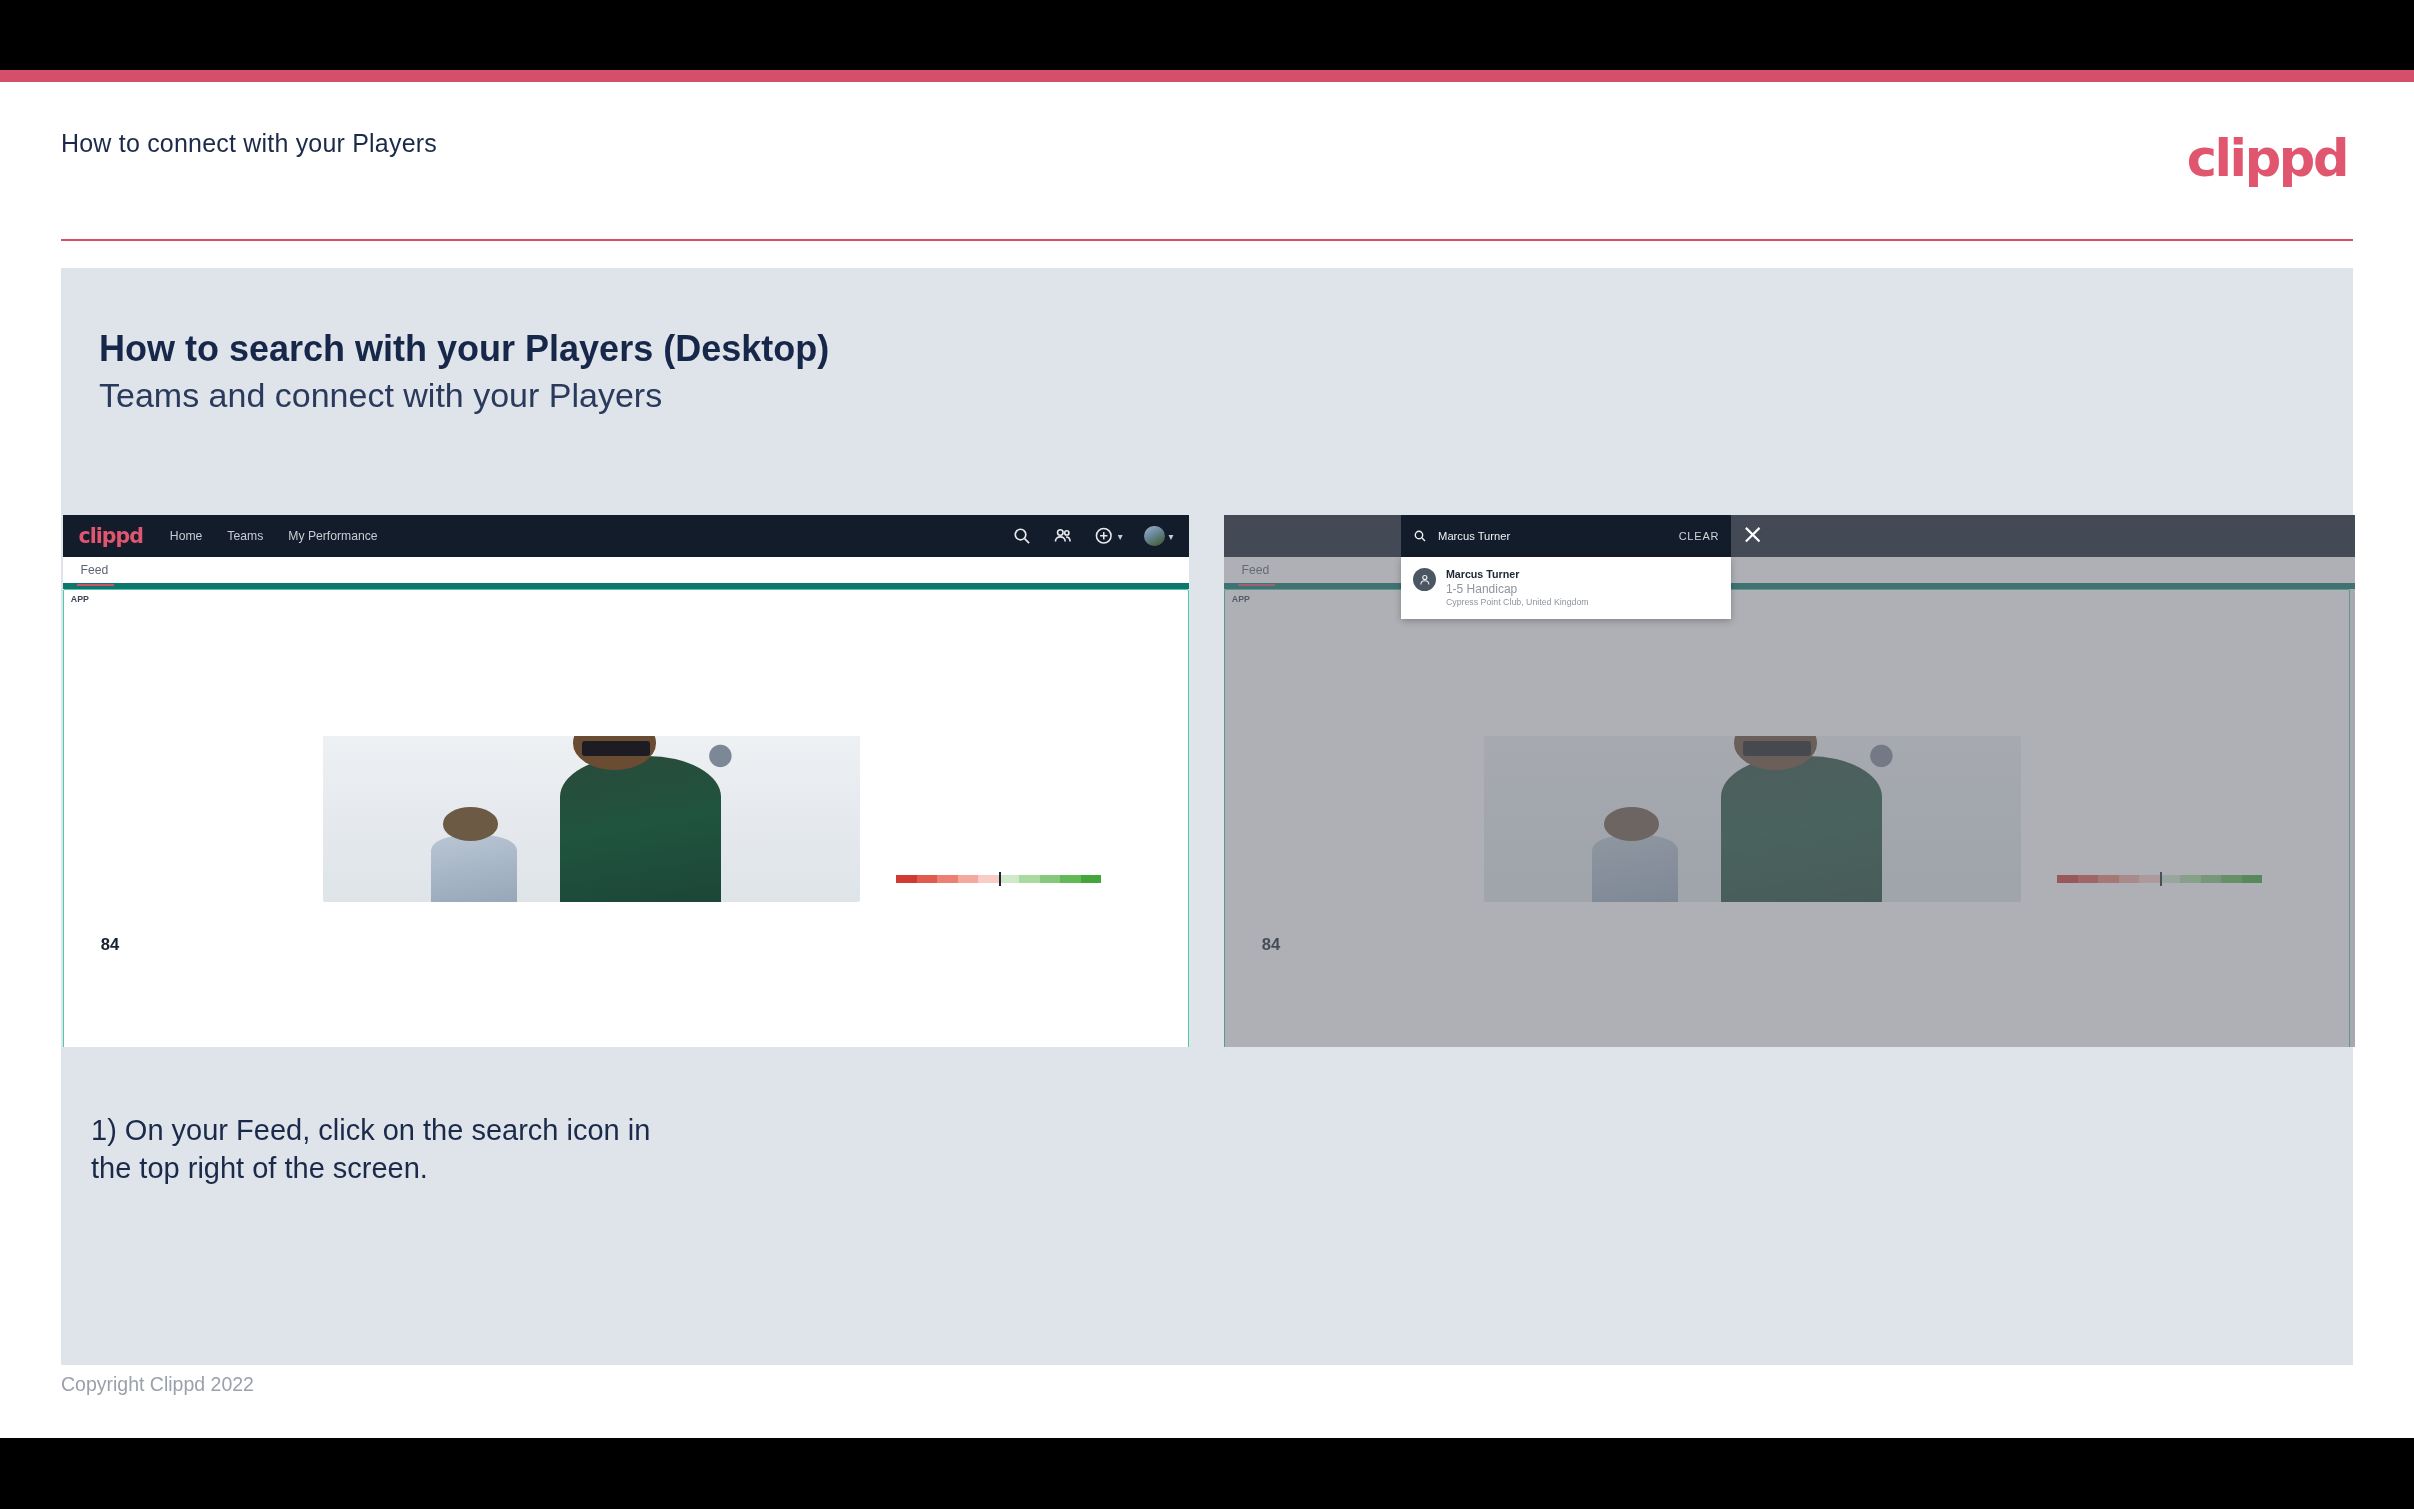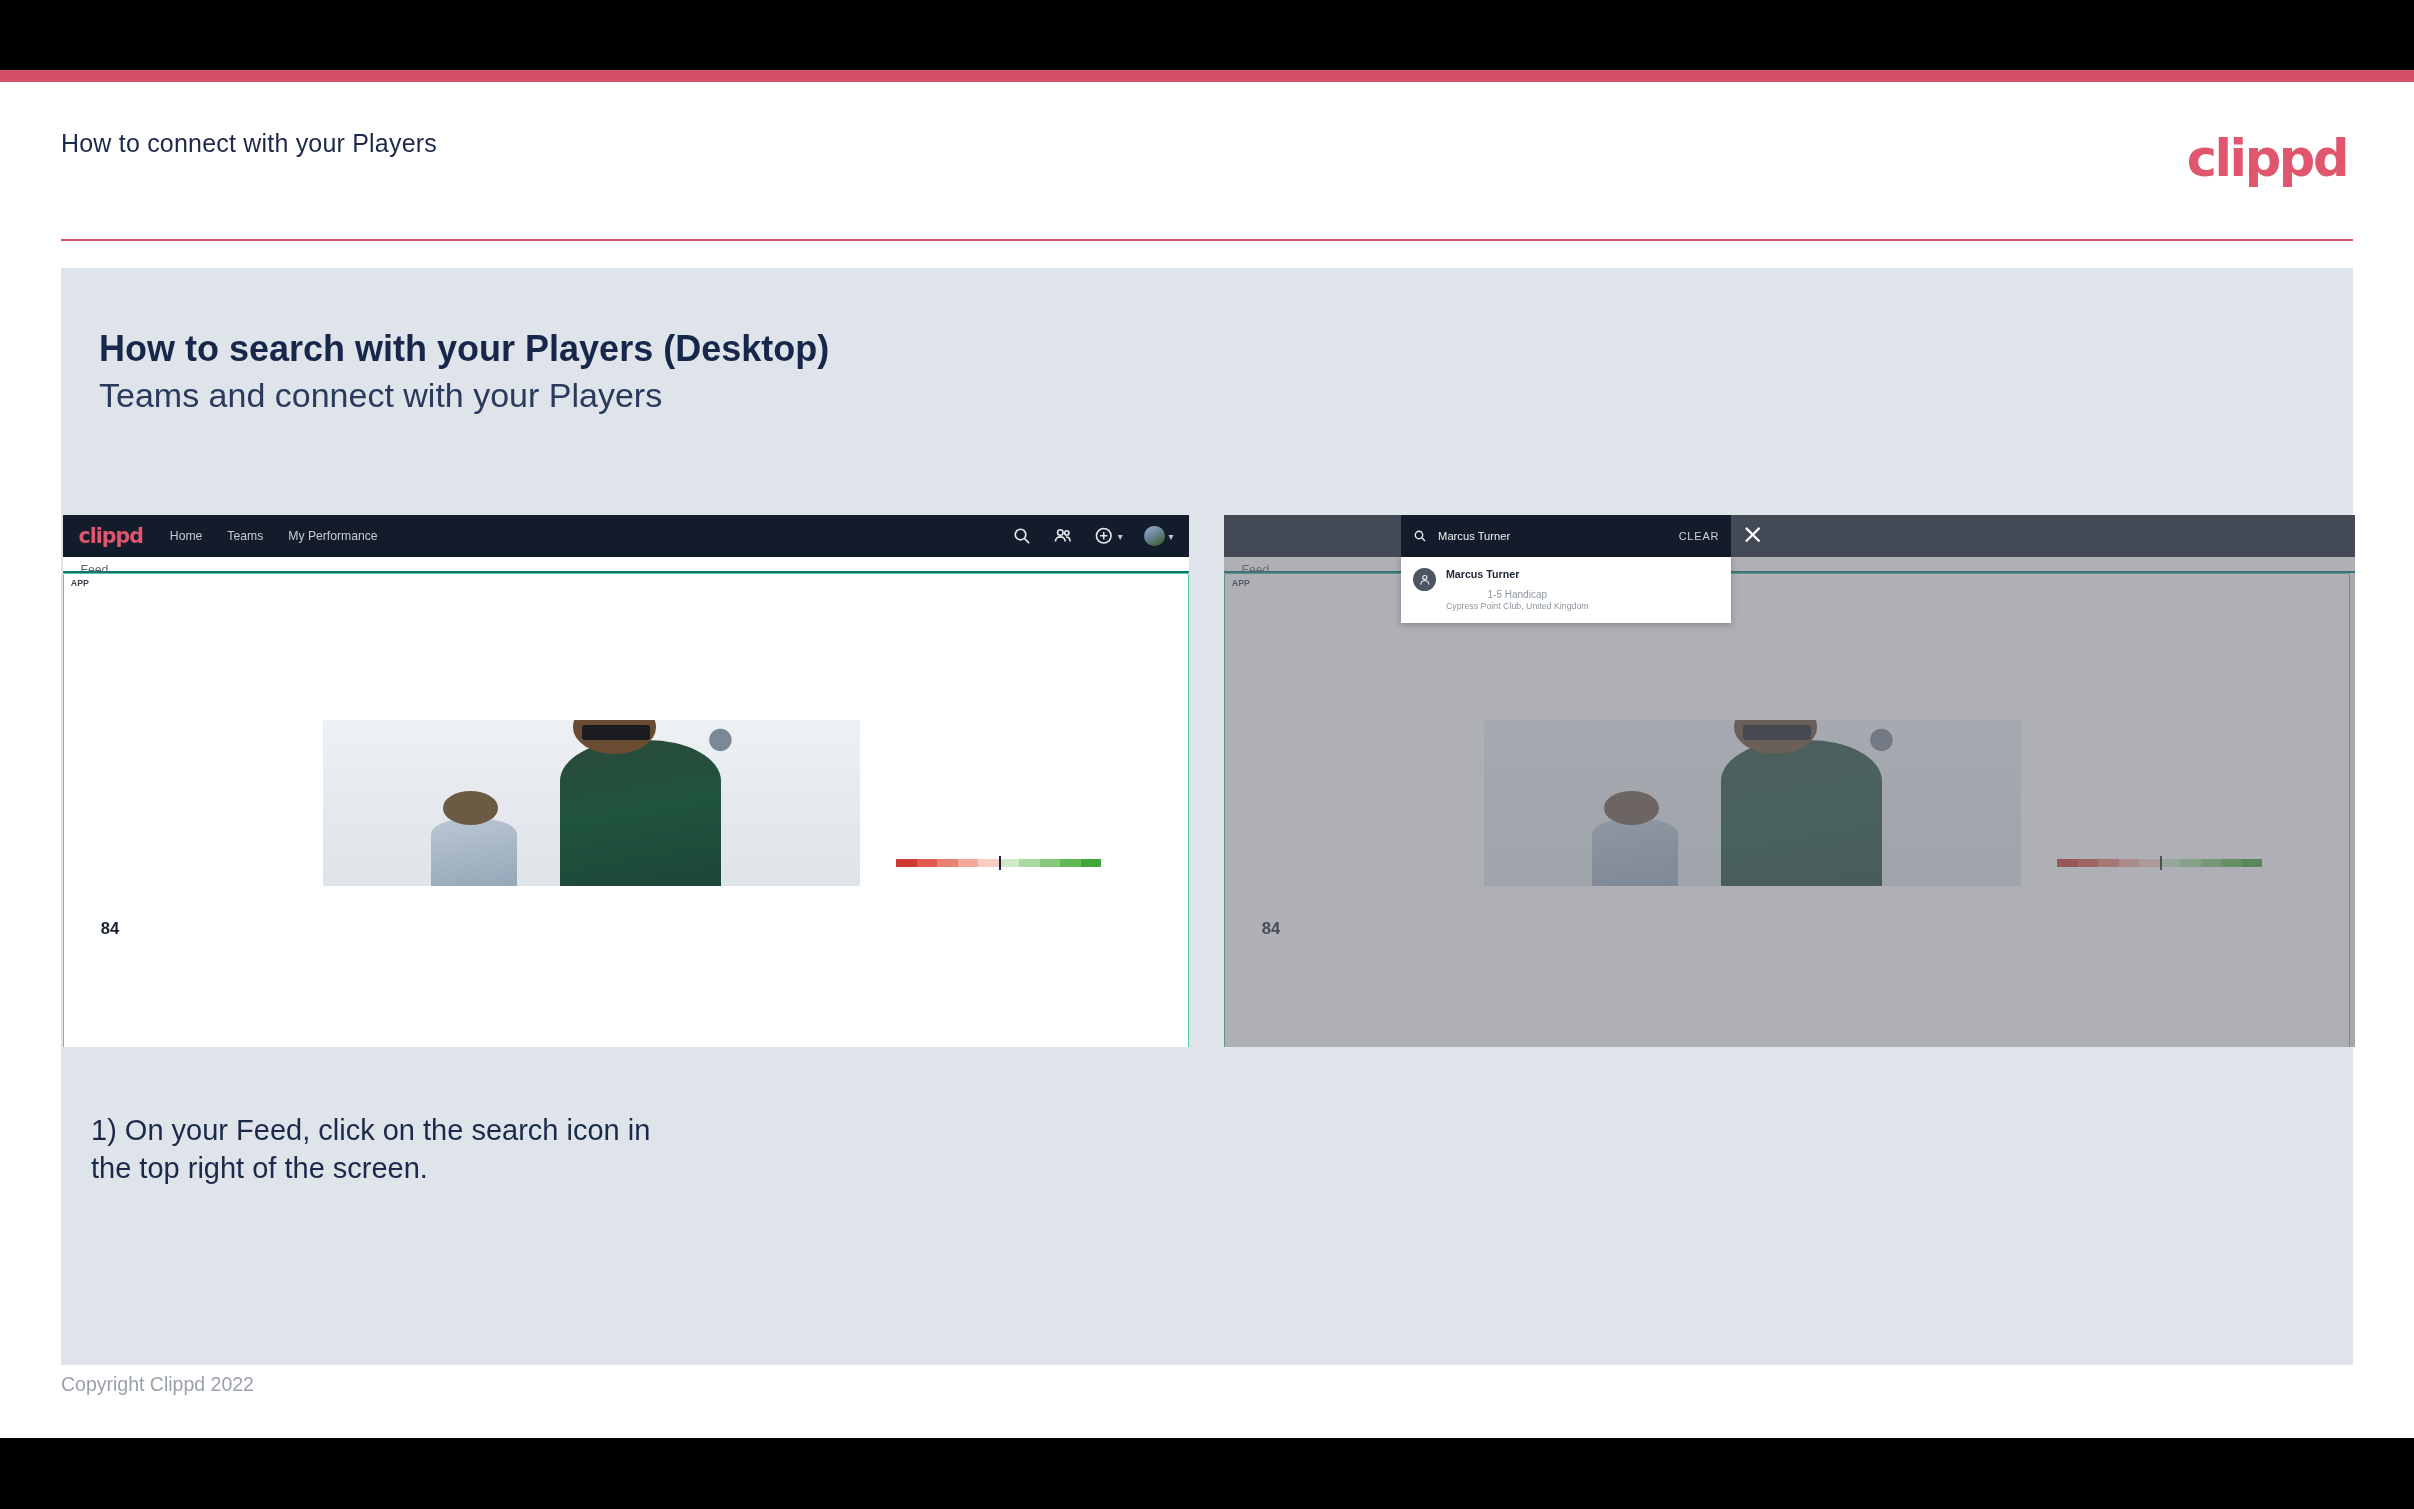--- a/index.html
+++ b/index.html
@@ -50,21 +50,21 @@
   .nav-link { font-size:12.2px; color:#c7ccd4; margin-right:25px; }
   .nav-right { margin-left:auto; display:flex; align-items:center; gap:21.5px; }
   .nav-ico { width:19.5px; height:19.5px; display:block; color:#e8eaee; }
   .nav-ico svg { width:100%; height:100%; display:block; }
   .chev { font-size:9.8px; color:#c7ccd4; margin-left:3.9px; }
   .avatar-nav { width:20.5px; height:20.5px; border-radius:50%;
      background:linear-gradient(150deg,#9fb4c7 0%,#6d8aa0 40%,#4d6b53 75%,#3d5a42 100%); display:inline-block; }
   .nav-group { display:flex; align-items:center; }
 
   
-  .tabbar { position:relative; height:16px; background:#fff; border-bottom:2px solid #0f766e; }
+  .tabbar { position:relative; height:32px; background:#fff; border-bottom:6px solid #0f766e; }
   .tab { position:absolute; left:17.6px; top:5.9px; font-size:12.2px; color:#5b6472; }
   .tab-underline { position:absolute; left:13.7px; top:27px; width:37px; height:2.4px; background:#d4506a; }
 
   
   .appbody { position:relative; display:flex; gap:11.7px; padding:11.7px 13.7px 0 13.7px; height:460px; }
   .col-left  { width:234px; flex:none; }
   .col-mid   { width:539px; flex:none; }
   .col-right { width:254px; flex:none; }
 
   .card { background:#fff; border:1px solid #e4e6ea; border-radius:2.9px; overflow:hidden; }
@@ -188,21 +188,21 @@
   .srch-x { position:absolute; z-index:40; left:517px; top:7.8px; width:23.4px; height:23.4px;
             color:#fff; }
   .srch-x svg { width:100%; height:100%; }
   .srch-drop { position:absolute; z-index:40; left:177px; top:42px; width:330px; background:#fff;
                box-shadow:0 2px 6.8px rgba(0,0,0,.25); padding:5.9px 0 7.8px; }
   .drop-row { display:flex; align-items:flex-start; padding:4.9px 11.7px; }
   .drop-av { width:23.4px; height:23.4px; border-radius:50%; background:#4c5663; margin-right:9.8px; flex:none;
              display:flex; align-items:center; justify-content:center; }
   .drop-av svg { width:13.7px; height:13.7px; }
   .drop-nm { font-size:10.7px; font-weight:bold; color:#1d2635; }
-  .drop-s1 { font-size:10px; color:#8e959f; margin-top:9px;text-align:center; }
+  .drop-s1 { font-size:12px; color:#8e959f; margin-top:2px; }
   .drop-s2 { font-size:8.8px; color:#8e959f; margin-top:1px;text-align:right; }
 
   
   .copyright { position:absolute; left:61px; top:1373px; font-size:19.5px; color:#9aa1ac; }
   .bot-black { position:absolute; left:0; top:1438px; width:2415px; height:72px; background:#000; }
 </style>
 </head>
 <body>
 
 <div class="slide-root">

